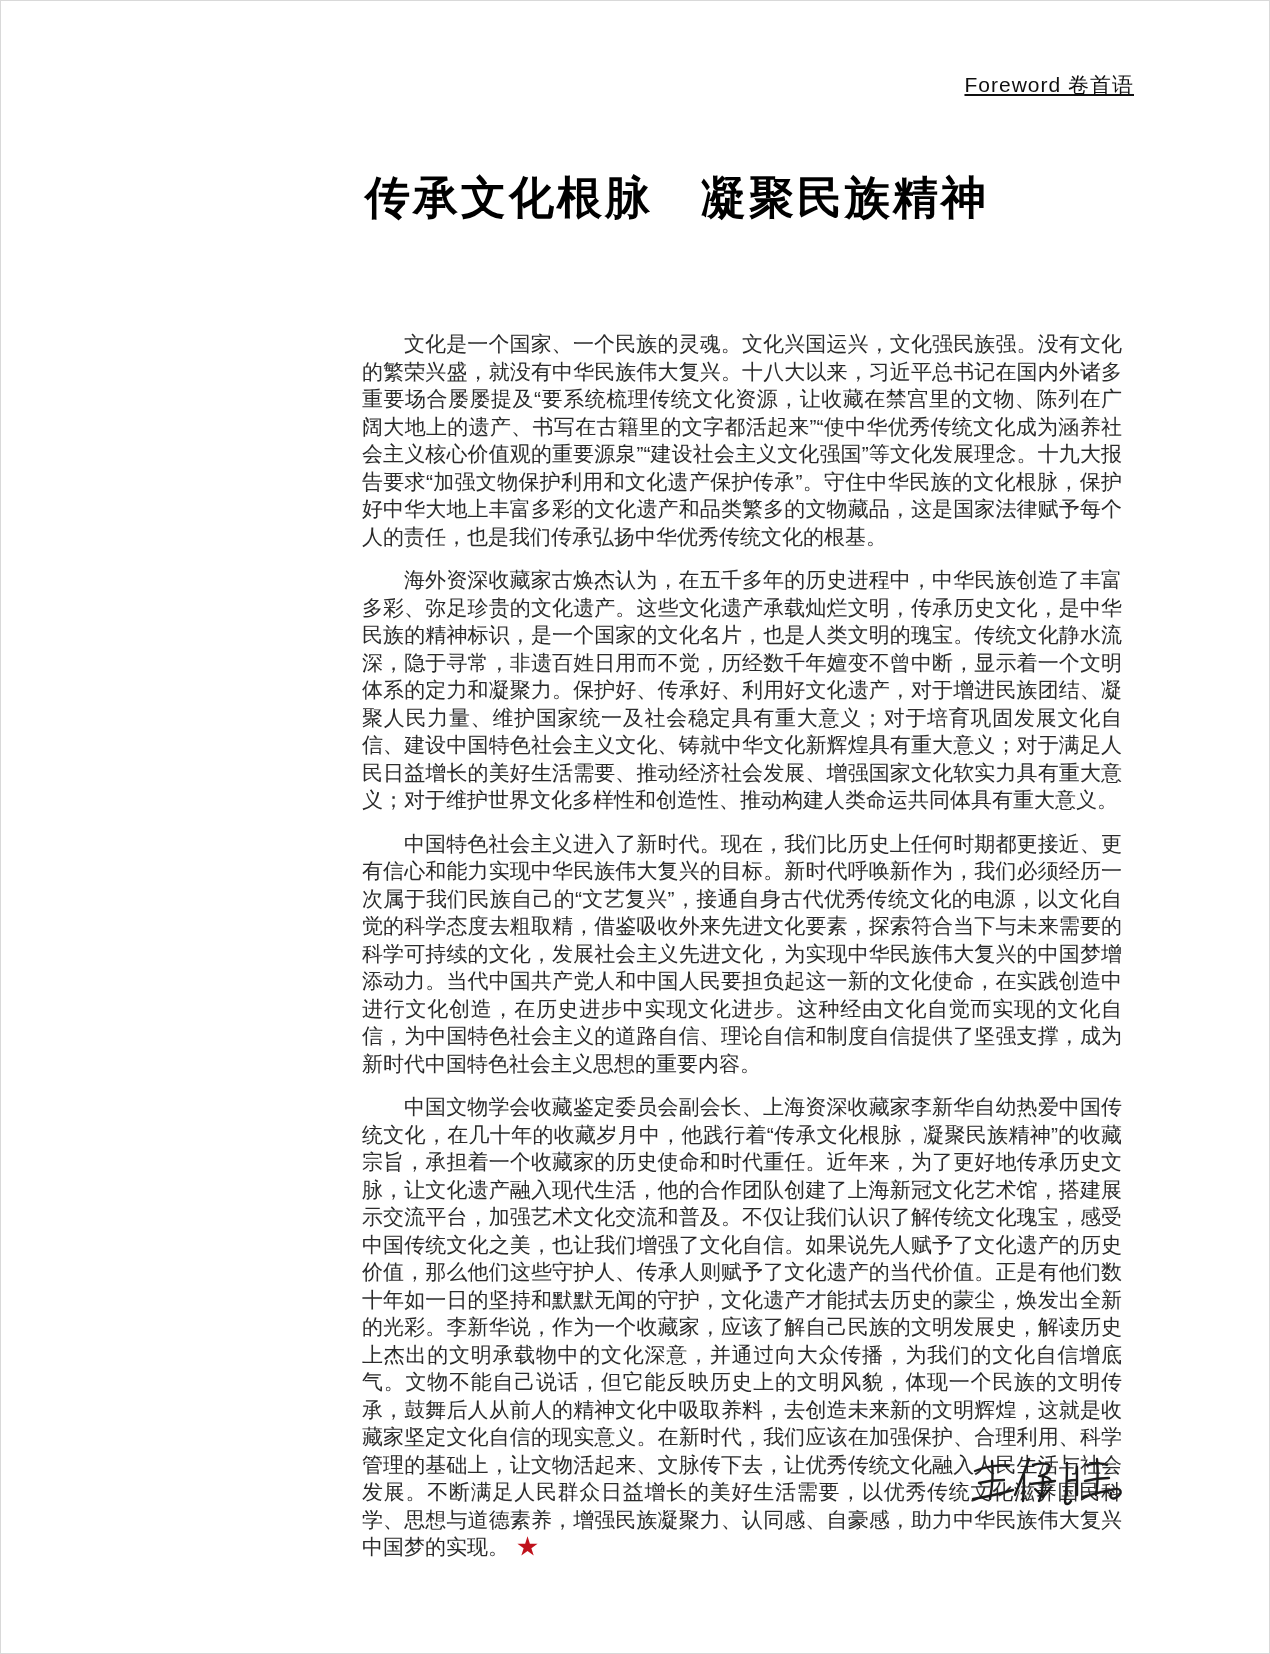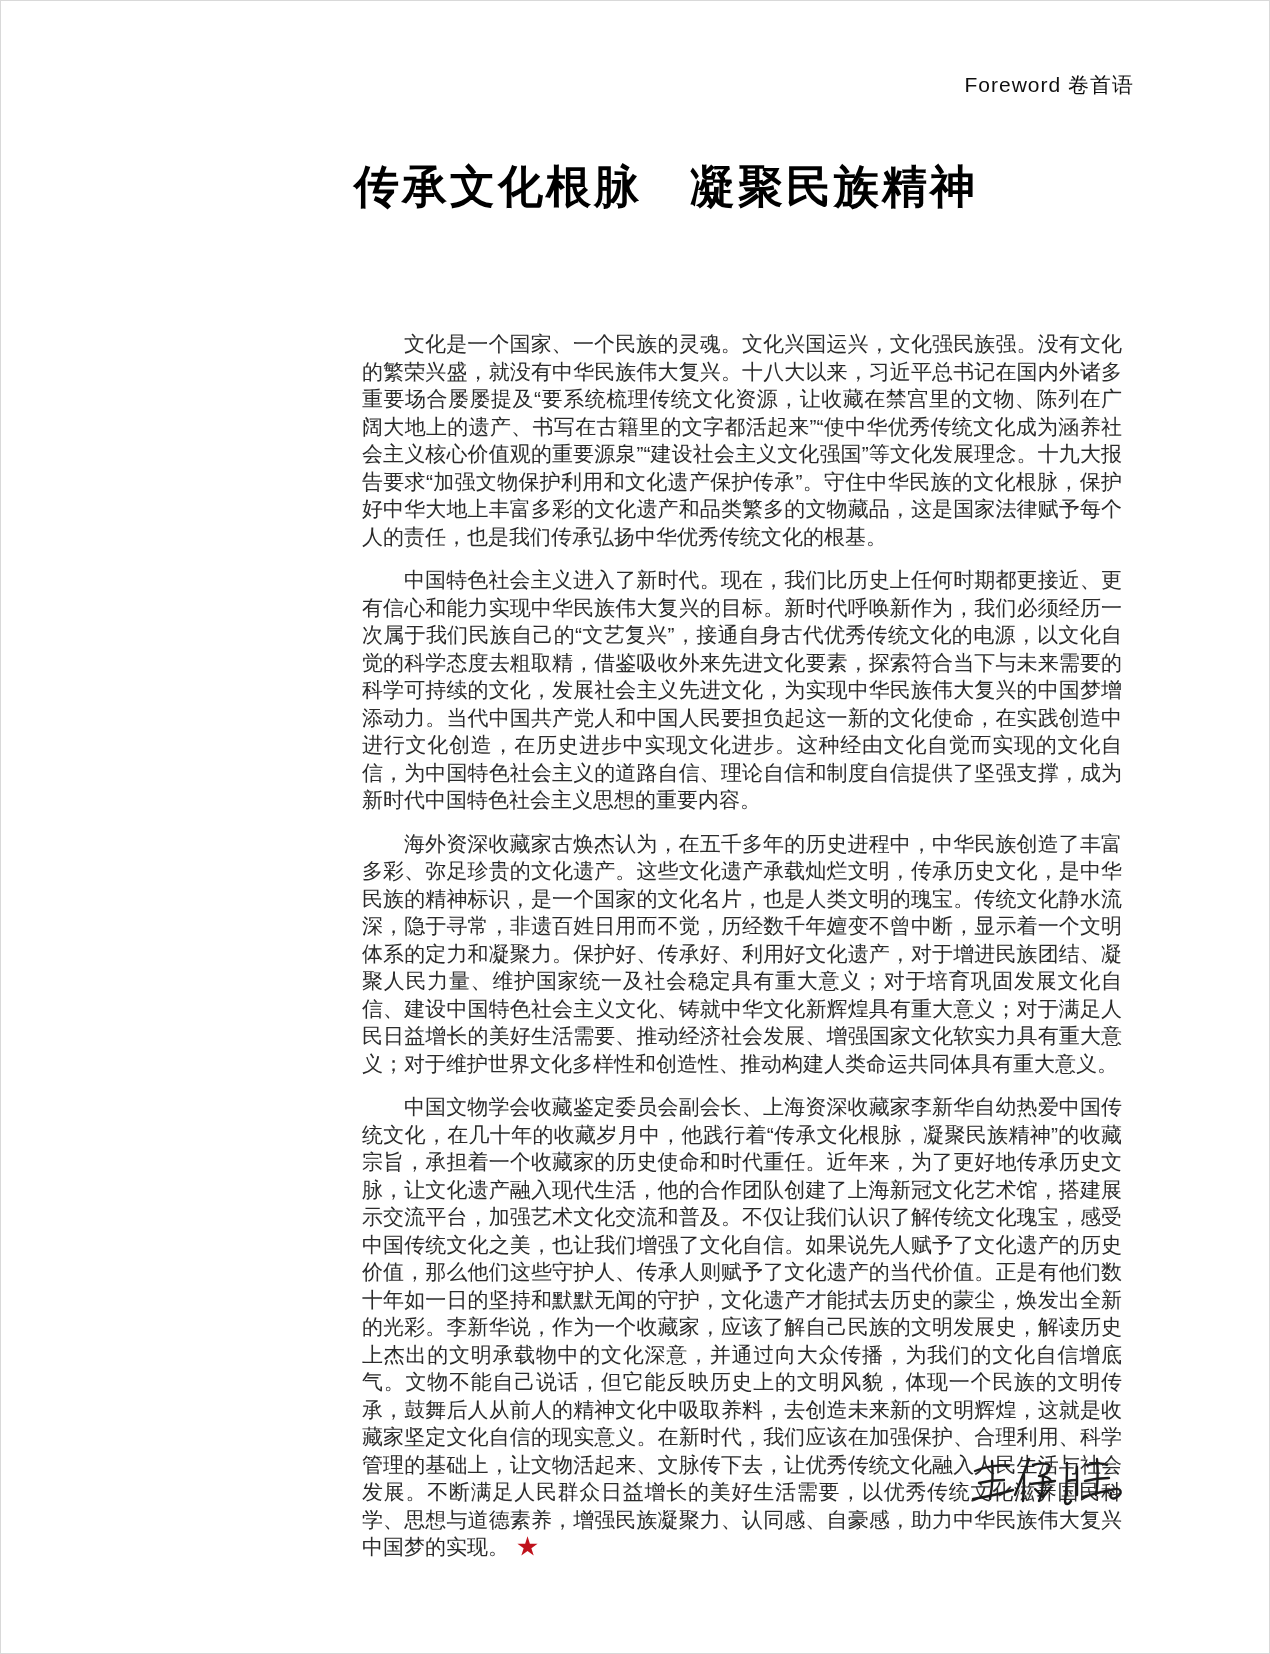--- a/index.html
+++ b/index.html
@@ -14,25 +14,26 @@
     border: 1px solid #d9d9d9;
     box-sizing: border-box;
     overflow: hidden;
   }
   .header {
     position: absolute;
     top: 70px; right: 135px;
     font-size: 21px;
     color: #0f0f0f;
     letter-spacing: 1px;
+    text-decoration: underline;
   }
   .title {
     position: absolute;
     top: 156px; left: 353px;
-    margin: 0;
+    margin: 11px;
     font-family: "DejaVu Serif", "Liberation Serif", serif;
     font-weight: 700;
     font-size: 45px;
     letter-spacing: 3px;
     color: #000000;
     white-space: nowrap;
   }
   .body-text {
     position: absolute;
     top: 313px; left: 345px;
@@ -64,22 +65,22 @@
 <div class="page">
 
   <div class="header">
     <span>Foreword  卷首语</span>
   </div>
 
   <h1 class="title">传承文化根脉　凝聚民族精神</h1>
 
   <div class="body-text">
     <p>文化是一个国家、一个民族的灵魂。文化兴国运兴，文化强民族强。没有文化的繁荣兴盛，就没有中华民族伟大复兴。十八大以来，习近平总书记在国内外诸多重要场合屡屡提及“要系统梳理传统文化资源，让收藏在禁宫里的文物、陈列在广阔大地上的遗产、书写在古籍里的文字都活起来”“使中华优秀传统文化成为涵养社会主义核心价值观的重要源泉”“建设社会主义文化强国”等文化发展理念。十九大报告要求“加强文物保护利用和文化遗产保护传承”。守住中华民族的文化根脉，保护好中华大地上丰富多彩的文化遗产和品类繁多的文物藏品，这是国家法律赋予每个人的责任，也是我们传承弘扬中华优秀传统文化的根基。</p>
+    <p>海外资深收藏家古焕杰认为，在五千多年的历史进程中，中华民族创造了丰富多彩、弥足珍贵的文化遗产。这些文化遗产承载灿烂文明，传承历史文化，是中华民族的精神标识，是一个国家的文化名片，也是人类文明的瑰宝。传统文化静水流深，隐于寻常，非遗百姓日用而不觉，历经数千年嬗变不曾中断，显示着一个文明体系的定力和凝聚力。保护好、传承好、利用好文化遗产，对于增进民族团结、凝聚人民力量、维护国家统一及社会稳定具有重大意义；对于培育巩固发展文化自信、建设中国特色社会主义文化、铸就中华文化新辉煌具有重大意义；对于满足人民日益增长的美好生活需要、推动经济社会发展、增强国家文化软实力具有重大意义；对于维护世界文化多样性和创造性、推动构建人类命运共同体具有重大意义。</p>
     <p>中国特色社会主义进入了新时代。现在，我们比历史上任何时期都更接近、更有信心和能力实现中华民族伟大复兴的目标。新时代呼唤新作为，我们必须经历一次属于我们民族自己的“文艺复兴”，接通自身古代优秀传统文化的电源，以文化自觉的科学态度去粗取精，借鉴吸收外来先进文化要素，探索符合当下与未来需要的科学可持续的文化，发展社会主义先进文化，为实现中华民族伟大复兴的中国梦增添动力。当代中国共产党人和中国人民要担负起这一新的文化使命，在实践创造中进行文化创造，在历史进步中实现文化进步。这种经由文化自觉而实现的文化自信，为中国特色社会主义的道路自信、理论自信和制度自信提供了坚强支撑，成为新时代中国特色社会主义思想的重要内容。</p>
-    <p>海外资深收藏家古焕杰认为，在五千多年的历史进程中，中华民族创造了丰富多彩、弥足珍贵的文化遗产。这些文化遗产承载灿烂文明，传承历史文化，是中华民族的精神标识，是一个国家的文化名片，也是人类文明的瑰宝。传统文化静水流深，隐于寻常，非遗百姓日用而不觉，历经数千年嬗变不曾中断，显示着一个文明体系的定力和凝聚力。保护好、传承好、利用好文化遗产，对于增进民族团结、凝聚人民力量、维护国家统一及社会稳定具有重大意义；对于培育巩固发展文化自信、建设中国特色社会主义文化、铸就中华文化新辉煌具有重大意义；对于满足人民日益增长的美好生活需要、推动经济社会发展、增强国家文化软实力具有重大意义；对于维护世界文化多样性和创造性、推动构建人类命运共同体具有重大意义。</p>
     <p><span>中国文物学会收藏鉴定委员会副会长、上海资深收藏家李新华自幼热爱中国传统文化，在几十年的收藏岁月中，他践行着“传承文化根脉，凝聚民族精神”的收藏宗旨，承担着一个收藏家的历史使命和时代重任。近年来，为了更好地传承历史文脉，让文化遗产融入现代生活，他的合作团队创建了上海新冠文化艺术馆，搭建展示交流平台，加强艺术文化交流和普及。不仅让我们认识了解传统文化瑰宝，感受中国传统文化之美，也让我们增强了文化自信。如果说先人赋予了文化遗产的历史价值，那么他们这些守护人、传承人则赋予了文化遗产的当代价值。正是有他们数十年如一日的坚持和默默无闻的守护，文化遗产才能拭去历史的蒙尘，焕发出全新的光彩。李新华说，作为一个收藏家，应该了解自己民族的文明发展史，解读历史上杰出的文明承载物中的文化深意，并通过向大众传播，为我们的文化自信增底气。文物不能自己说话，但它能反映历史上的文明风貌，体现一个民族的文明传承，鼓舞后人从前人的精神文化中吸取养料，去创造未来新的文明辉煌，这就是收藏家坚定文化自信的现实意义。在新时代，我们应该在加强保护、合理利用、科学管理的基础上，让文物活起来、文脉传下去，让优秀传统文化融入人民生活与社会发展。不断满足人民群众日益增长的美好生活需要，以优秀传统文化滋养国民科学、思想与道德素养，增强民族凝聚力、认同感、自豪感，助力中华民族伟大复兴中国梦的实现。</span><span class="star" id="end-star" style="color: rgb(192, 18, 28);">★</span></p>
   </div>
 
   <div class="signature" role="img" aria-label="王保旺">
     <svg viewBox="0 0 170 70" xmlns="http://www.w3.org/2000/svg">
       <g fill="none" stroke="#1c1c1c" stroke-width="2.4" stroke-linecap="round" stroke-linejoin="round">
 
         <path d="M6 20 C 16 16, 30 14, 40 15"></path>
         <path d="M10 32 C 18 30, 28 29, 35 29"></path>
         <path d="M23 10 C 24 20, 24 32, 21 48"></path>

